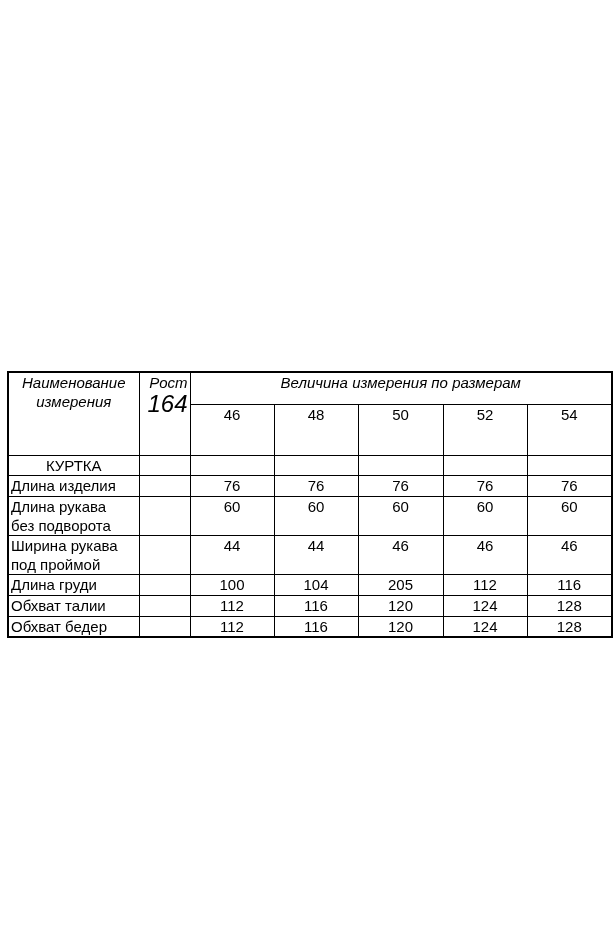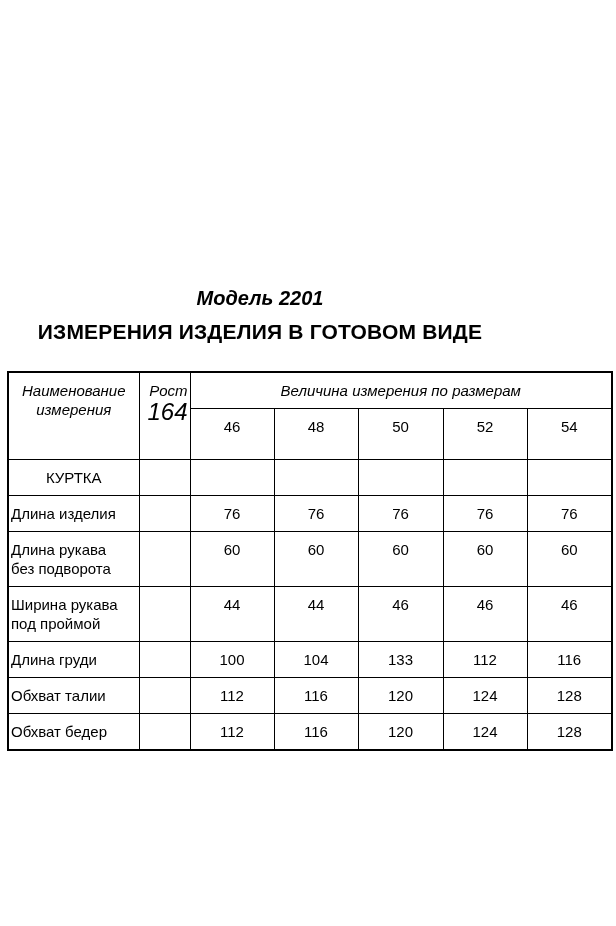--- a/index.html
+++ b/index.html
@@ -42,21 +42,21 @@
     border-collapse: collapse;
     table-layout: fixed;
     border: 2px solid #000;
   }
   table.meas th, table.meas td {
     border: 1px solid #000;
     font-size: 15px;
     line-height: 19px;
     font-weight: normal;
     vertical-align: top;
-    padding: 8px 2px;
+    padding: 0 2px;
     overflow: hidden;
   }
   th.name-h {
     vertical-align: middle;
     text-align: center;
     font-weight: bold;
     font-style: italic;
   }
   th.rost-h {
     text-align: right;
@@ -90,24 +90,20 @@
     text-decoration-color: #c00000;
     text-decoration-thickness: 1px;
     text-underline-offset: 3px;
   }
 </style>
 </head>
 <body>
 
 <div class="page">
 
-  <div class="titles">
-    <div class="title-model">Модель 2201</div>
-    <div class="title-main">ИЗМЕРЕНИЯ ИЗДЕЛИЯ В ГОТОВОМ ВИДЕ</div>
-  </div>
 
   <table class="meas">
     <colgroup>
       <col style="width:131px">
         <col style="width:51px">
       <col style="width:84px">
         <col style="width:84px">
         <col style="width:85px">
         <col style="width:84px">
         <col style="width:85px">
@@ -176,21 +172,21 @@
         <td class="num-cell">46</td>
         <td class="num-cell">46</td>
         <td class="num-cell">46</td>
       </tr>
 
       <tr class="r-single">
         <td class="label-cell">Длина груди</td>
         <td></td>
         <td class="num-cell">100</td>
         <td class="num-cell">104</td>
-        <td class="num-cell">133</td>
+        <td class="num-cell">205</td>
         <td class="num-cell">112</td>
         <td class="num-cell">116</td>
       </tr>
 
       <tr class="r-single">
         <td class="label-cell">Обхват талии</td>
         <td></td>
         <td class="num-cell">112</td>
         <td class="num-cell">116</td>
         <td class="num-cell">120</td>

